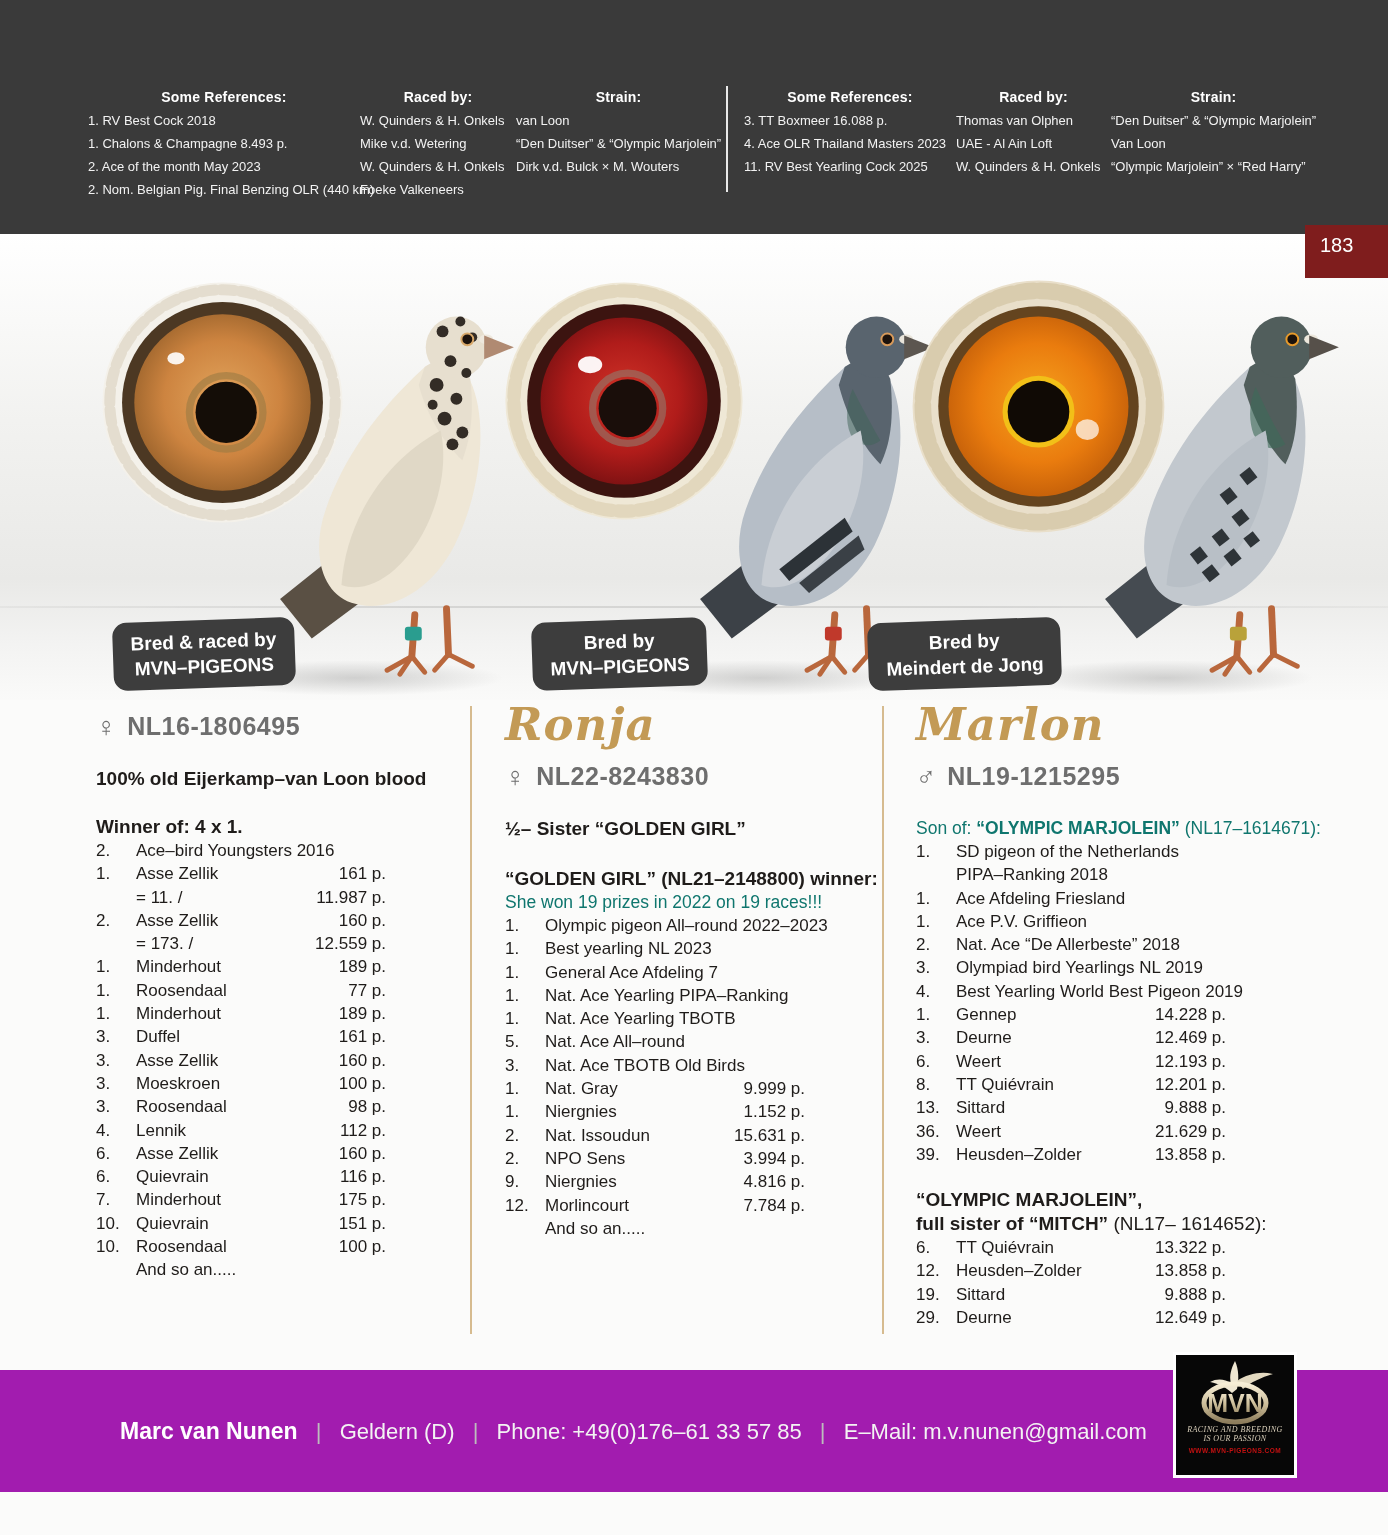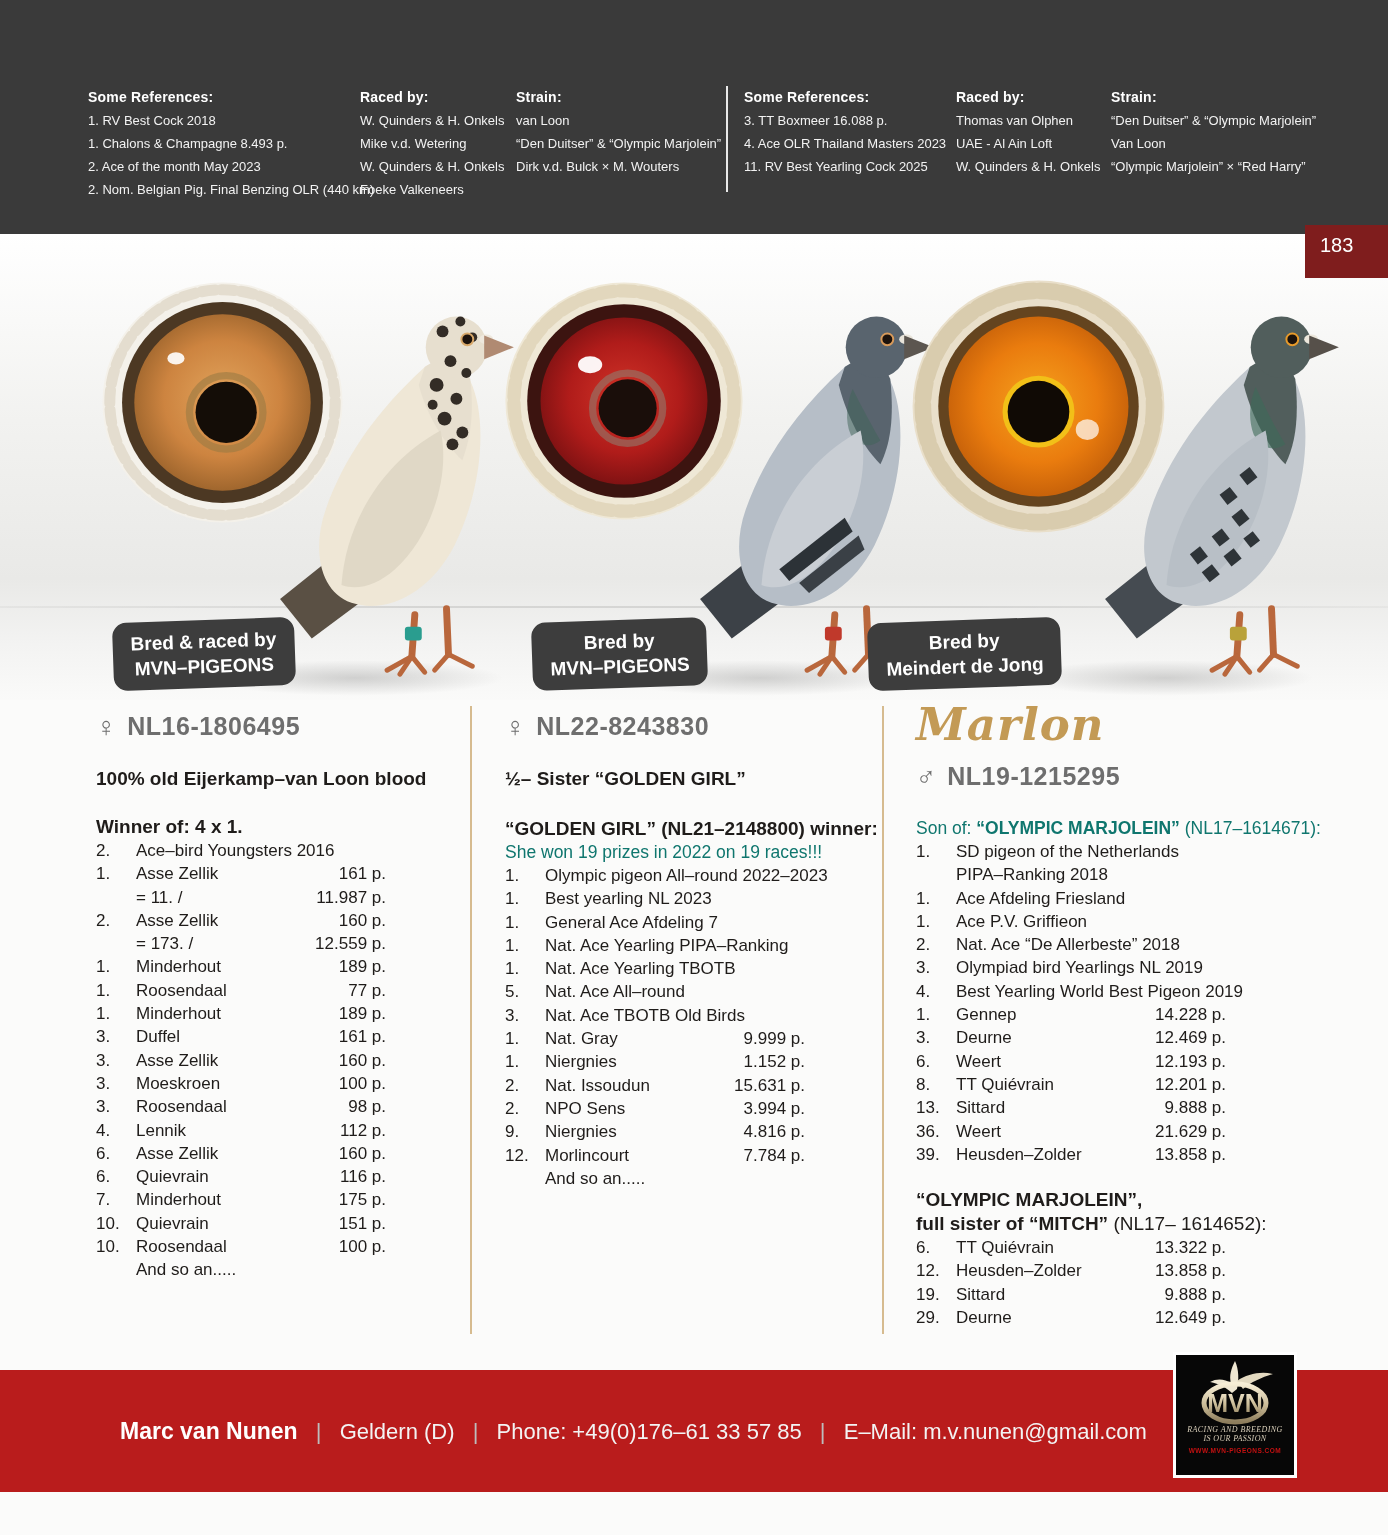--- a/index.html
+++ b/index.html
@@ -7,21 +7,21 @@
         background:#fbfbfa;font-family:"Liberation Sans",sans-serif;color:#22201d;}
 
   
   .top-band{position:absolute;left:0;top:0;width:1388px;height:234px;background:#3a3a3a;color:#fff;}
   .ref-group{position:absolute;top:86px;display:flex;}
   .ref-group .rcol{flex:none;}
   .rg1{left:88px;}
   .rg1 .c1{width:272px;} .rg1 .c2{width:156px;}
   .rg2{left:744px;}
   .rg2 .c1{width:212px;} .rg2 .c2{width:155px;}
-  .rcol h4{margin:0 0 0 0;font-size:14px;line-height:23px;font-weight:700;letter-spacing:.2px;}
+  .rcol h4{margin:0 0 0 0;font-size:14px;line-height:23px;font-weight:700;letter-spacing:.2px;text-align:center;}
   .rcol ul{margin:0;padding:0;list-style:none;}
   .rcol li{font-size:13px;line-height:23px;white-space:nowrap;font-weight:400;color:#f2f2f2;}
   .ref-divider{position:absolute;left:726px;top:86px;width:2px;height:106px;background:#e9e9e9;}
 
   
   .page-badge{position:absolute;left:1305px;top:225px;width:83px;height:53px;background:#7f1d1d;z-index:6;}
   .page-badge span{display:block;padding-left:15px;line-height:41px;color:#fff;font-size:20px;}
 
   
   .stage{position:absolute;left:0;top:234px;width:1388px;height:466px;
@@ -56,21 +56,21 @@
   .bold-line{margin:0;font-size:19px;font-weight:700;line-height:24px;white-space:nowrap;color:#1f1c1a;}
   .norm-line{margin:0;font-size:17.5px;line-height:23px;white-space:nowrap;color:#0f766e;}
   .mt26{margin-top:26px;} .mt24{margin-top:24px;} .mt22{margin-top:22px;} .mt23{margin-top:23px;}
   .racelist{margin-top:0;}
   .race-row{display:flex;font-size:17px;line-height:23.3px;color:#1f1c1a;}
   .race-row .rank{flex:none;width:40px;}
   .race-row .rname{flex:none;white-space:nowrap;}
   .race-row .rpts{flex:1;text-align:right;white-space:nowrap;}
 
   
-  .footer{position:absolute;left:0;top:1370px;width:1388px;height:122px;background:#b91c1c;}
+  .footer{position:absolute;left:0;top:1370px;width:1388px;height:122px;background:#a21caf;}
   .footer-line{position:absolute;left:120px;top:48px;color:#f3f3f3;font-size:22px;white-space:nowrap;}
   .footer-line .owner{font-weight:700;font-size:23px;color:#ffffff;}
   .footer-line .fsep{color:#bdbdbd;padding:0 12px;font-weight:400;}
   .logo{position:absolute;left:1145px;top:1352px;width:124px;height:126px;background:#070707;
         border:3px solid #ffffff;box-sizing:border-box;text-align:center;z-index:7;margin-left:28px;}
   .logo svg{display:block;margin:4px auto 0;}
   .tagline{font-family:"Liberation Serif",serif;font-style:italic;font-size:8px;line-height:9px;
            color:#d9cfba;letter-spacing:.4px;}
   .logo-url{margin-top:4px;font-size:6.5px;font-weight:700;color:#c41111;letter-spacing:.5px;}
 </style>
@@ -439,20 +439,21 @@
 
           <div class="race-row">
             <span class="rank"></span>
             <span class="rname">And so an.....</span>
             <span class="rpts"></span>
           </div>
         </div>
     </div>
 
     <div class="col colB">
+      <h2 class="pname">Ronja</h2>
       <div class="ringrow">
         <span class="sex">♀</span>
         <span class="ring">NL22-8243830</span>
       </div>
       <p class="bold-line mt26">½– Sister “GOLDEN GIRL”</p>
       <p class="bold-line mt26">“GOLDEN GIRL” (NL21–2148800) winner:</p>
       <p class="norm-line">She won 19 prizes in 2022 on 19 races!!!</p>
       <div class="racelist mt22">
 
           <div class="race-row">

